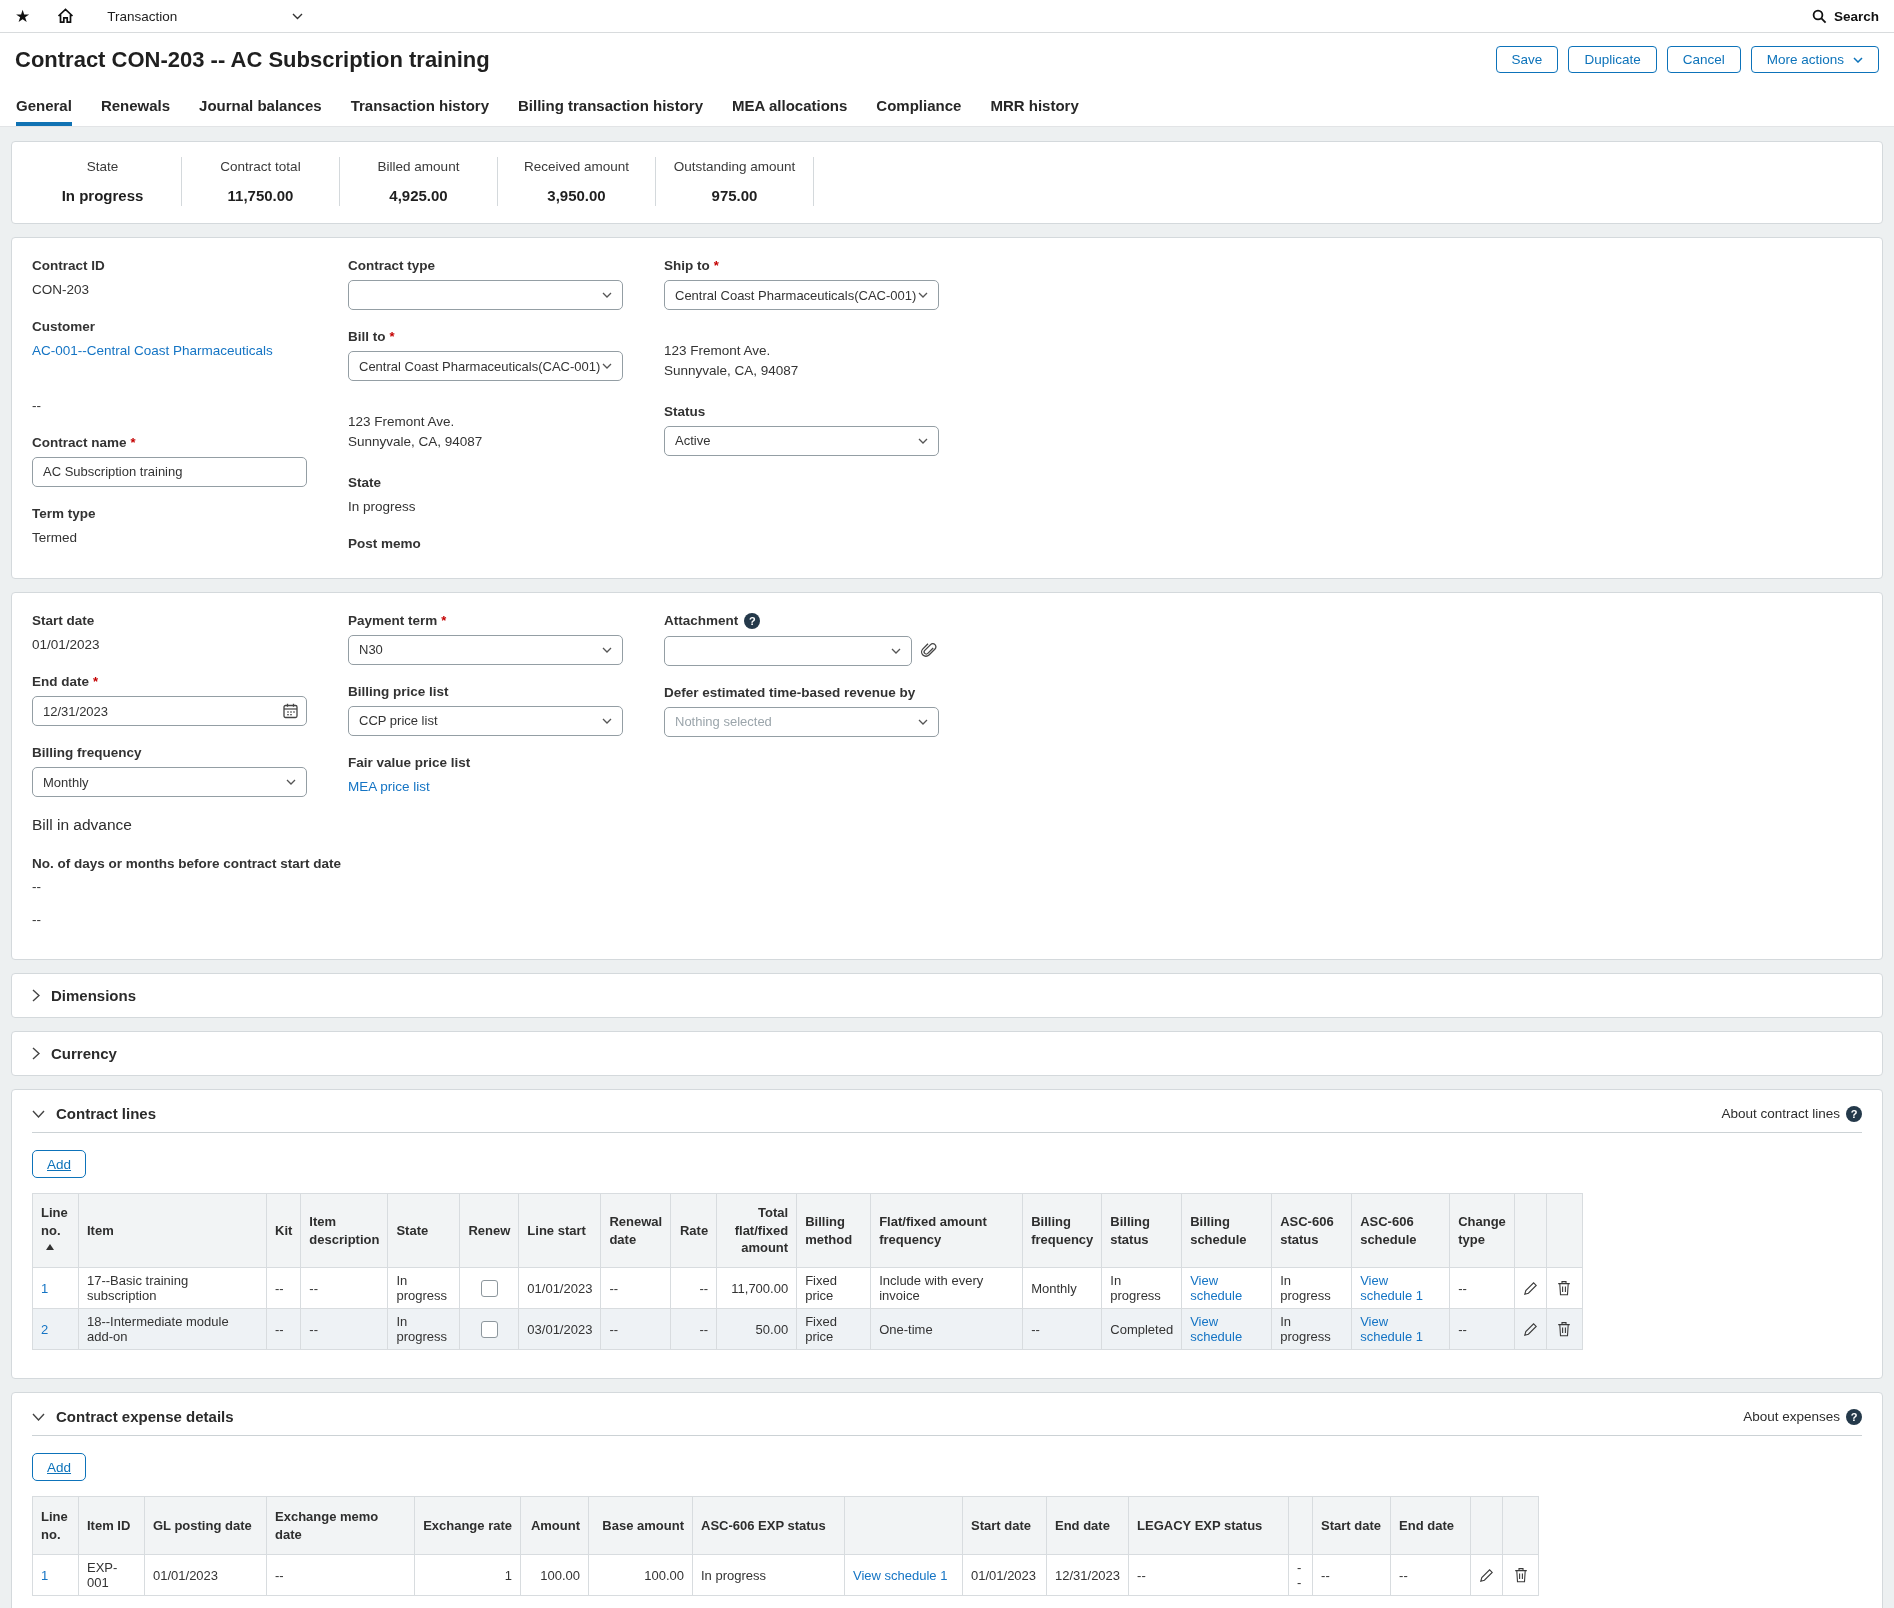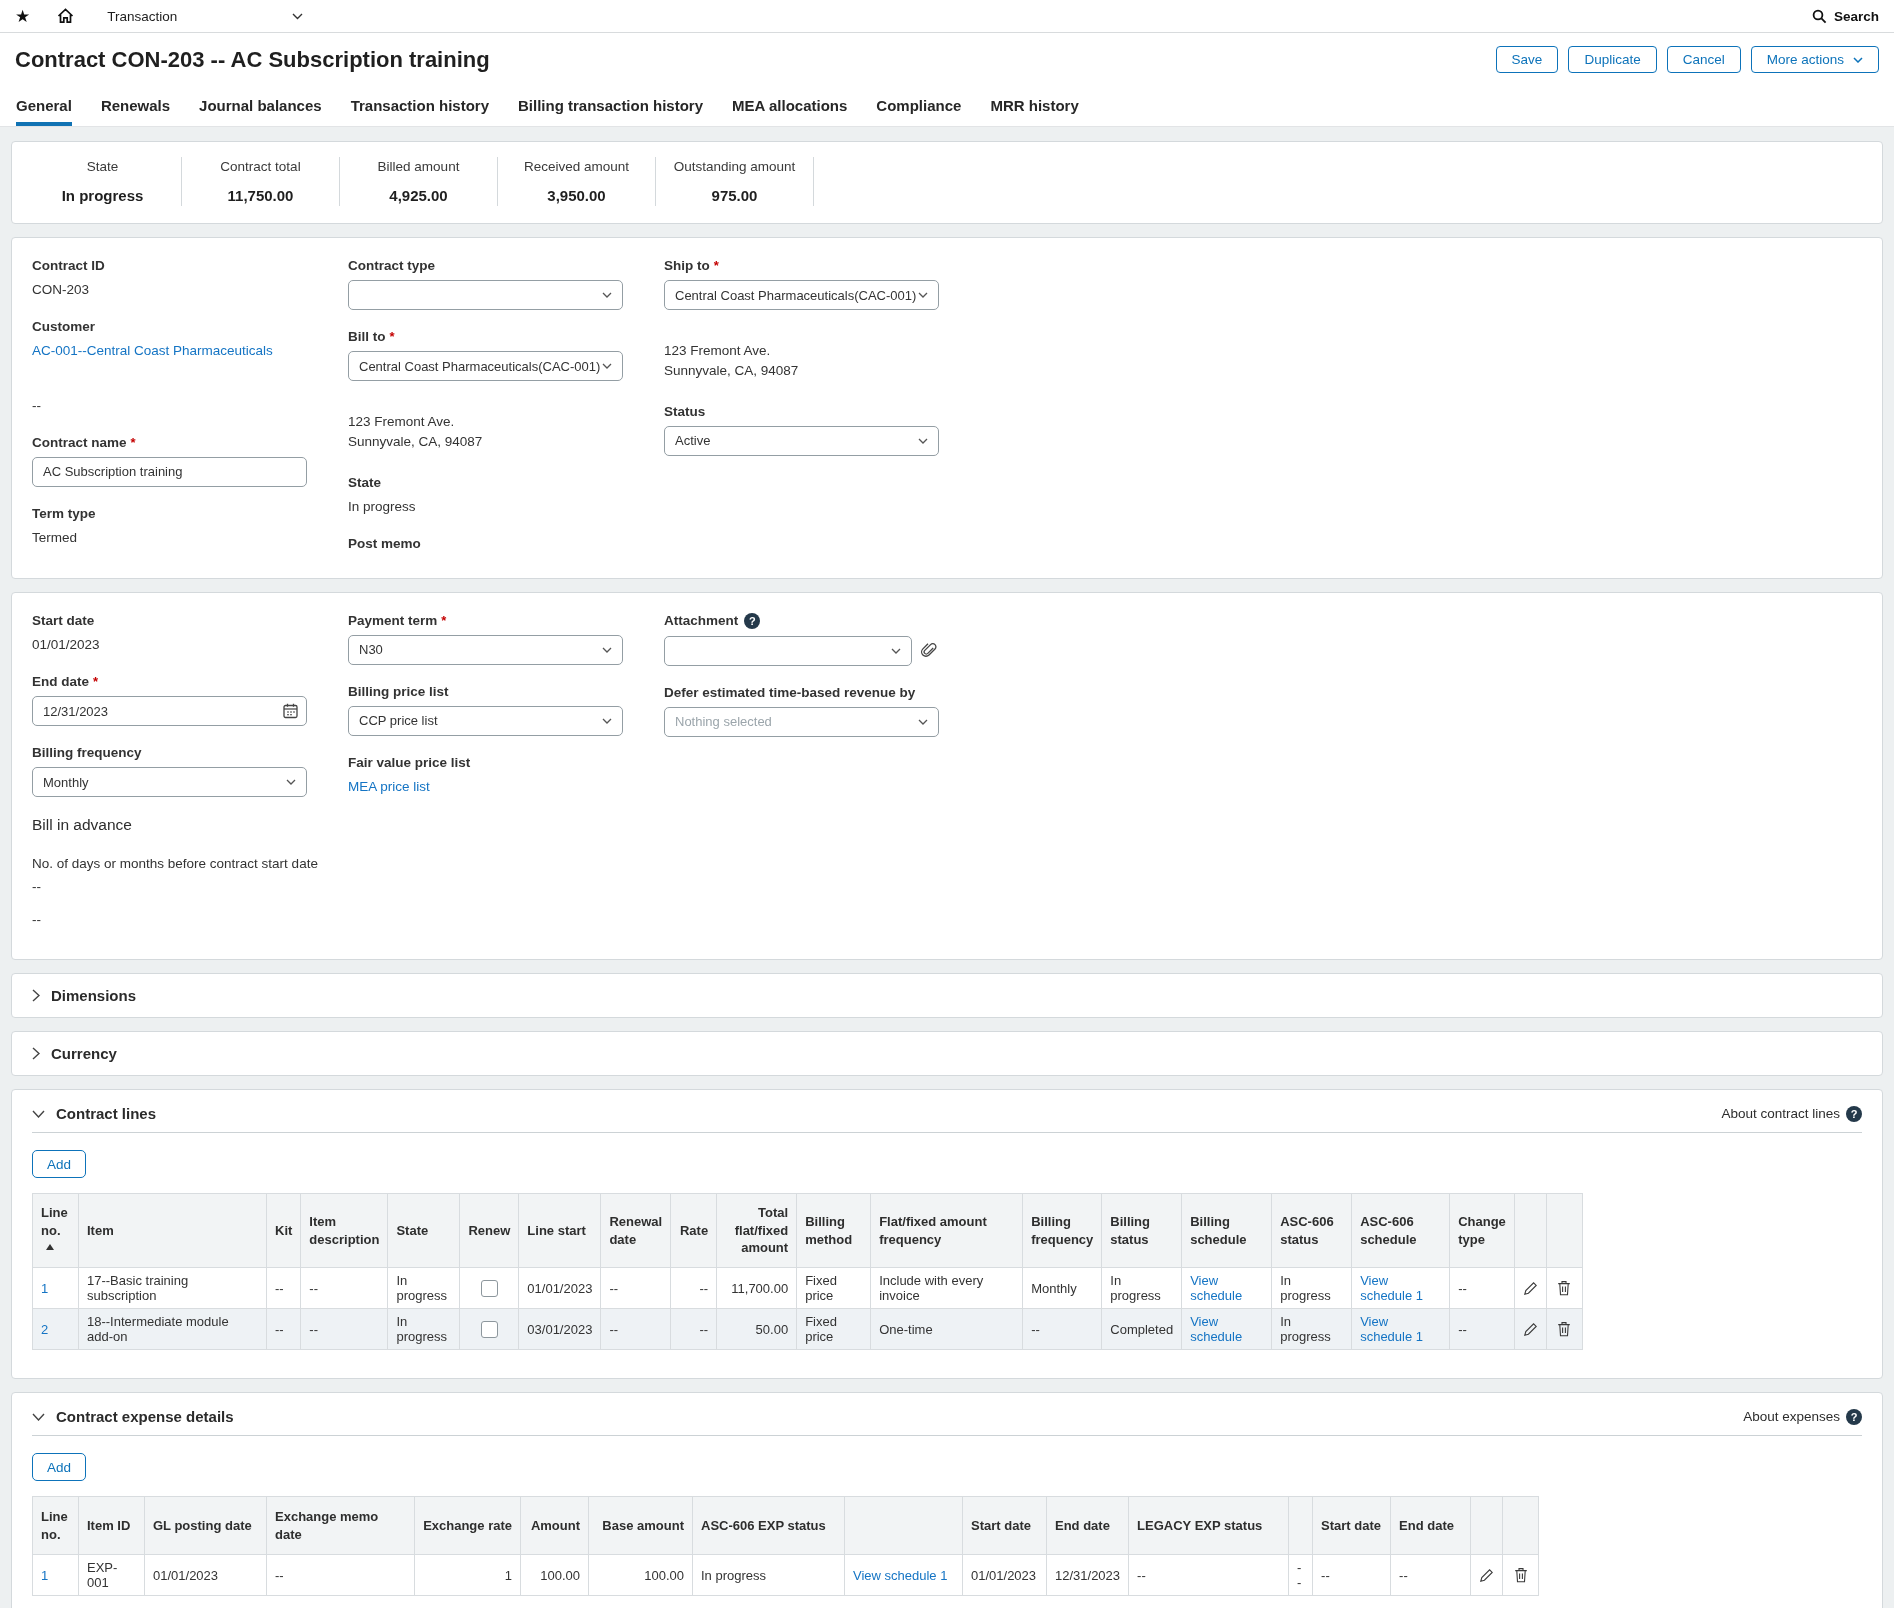--- a/index.html
+++ b/index.html
@@ -45,21 +45,21 @@
   .summary { display:flex; padding:15px 0 17px 12px; }
   .sum-cell { width:158px; text-align:center; border-right:1px solid #d4d9dc; padding:2px 6px 2px; }
   .sum-label { font-size:13.5px; color:#3a3a3a; }
   .sum-value { font-weight:bold; font-size:15px; color:#1f1f1f; margin-top:13px; }
 
   
   .form-panel { padding:20px 20px 8px; display:grid; grid-template-columns:316px 316px 1fr; }
   .field { margin-bottom:19px; }
   .label { font-weight:bold; font-size:13.5px; color:#333; margin-bottom:7px;
     display:flex; align-items:center; }
-  .label.plain { font-weight:normal; }
+  .label.plain { font-weight:bold; }
   .req { color:#c40000; margin-left:4px; font-size:13px; }
   .value { font-size:13.5px; color:#333; line-height:1.5; }
   .link { color:#1474c4; text-decoration:none; cursor:pointer; }
   .text-input { width:275px; height:30px; border:1px solid #949ea4; border-radius:5px;
     padding:0 10px; font:inherit; color:#333; background:#fff; }
   .input-wrap { position:relative; width:275px; }
   .input-wrap .text-input { width:100%; padding-right:30px; }
   .in-icon { position:absolute; right:9px; top:7px; }
   .select { width:275px; height:30px; border:1px solid #949ea4; border-radius:5px;
     background:#fff; display:flex; align-items:center; justify-content:space-between;
@@ -79,21 +79,21 @@
   .sec-head { display:flex; justify-content:space-between; align-items:center;
     padding-bottom:10px; border-bottom:1px solid #ccd2d5; }
   .sec-title { font-weight:bold; font-size:15px; color:#2b2b2b; display:flex;
     align-items:center; gap:11px; cursor:pointer; }
   .about { display:flex; align-items:center; gap:6px; font-size:13.5px; color:#2d2d2d; }
   .help { width:16px; height:16px; border-radius:50%; background:#24394a; color:#fff;
     font-size:11px; font-weight:bold; display:flex; align-items:center;
     justify-content:center; flex:none; cursor:pointer; }
   .add-btn { margin:17px 0 15px; height:28px; padding:0 14px; border-radius:5px;
     background:#fff; border:1px solid #0d73ba; color:#0d73ba; font:inherit;
-    font-size:13.5px; cursor:pointer; }
+    font-size:13.5px; cursor:pointer;text-decoration:underline; }
 
   table { border-collapse:collapse; table-layout:fixed; font-size:13px; }
   th, td { border:1px solid #d8dcdf; padding:5px 8px; overflow:hidden; }
   th { background:#f2f4f5; font-weight:bold; text-align:left; vertical-align:middle;
     color:#2e2e2e; line-height:1.35; }
   td { height:35px; color:#333; background:#fff; }
   tr.alt td { background:#eef2f5; }
   .num { text-align:right; }
   .lines-table th { height:74px; }
   .exp-table th { height:58px; }

